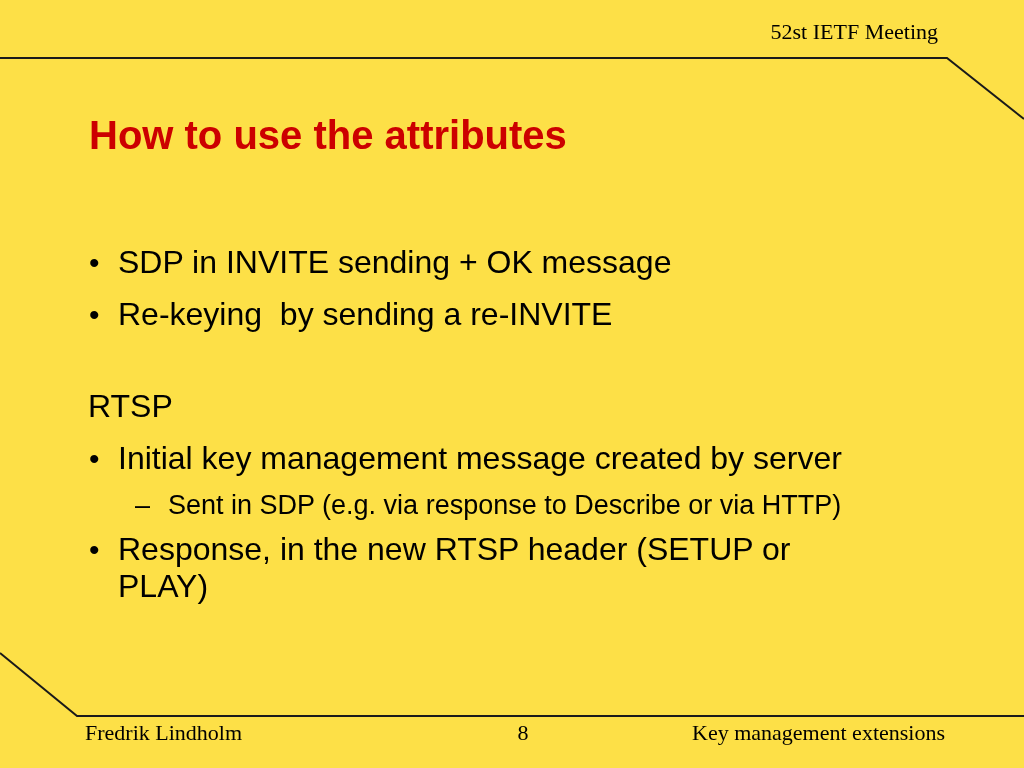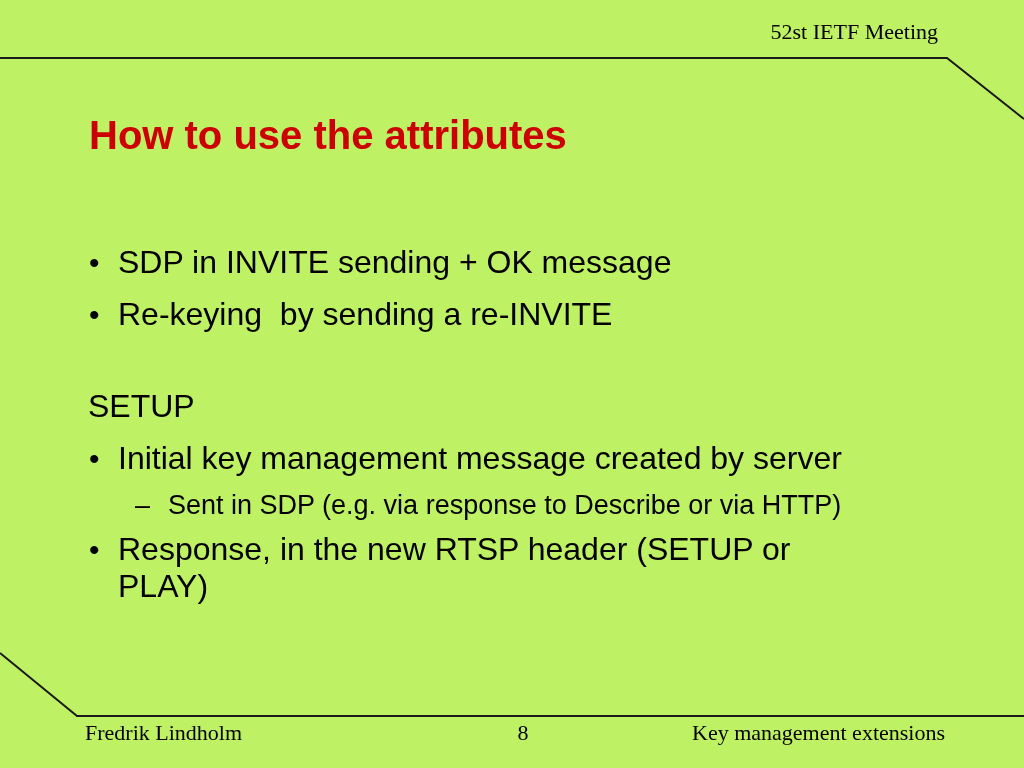--- a/index.html
+++ b/index.html
@@ -4,21 +4,21 @@
 <style>
   html, body {
     margin: 0;
     padding: 0;
     background: #ffffff;
   }
   .slide {
     position: relative;
     width: 1024px;
     height: 768px;
-    background: #bef264;
+    background: #fde047;
     overflow: hidden;
     font-family: "Liberation Sans", sans-serif;
     color: #000000;
   }
   .frame-lines {
     position: absolute;
     top: 0; left: 0;
     width: 1024px; height: 768px;
     z-index: 0;
     pointer-events: none;
@@ -123,21 +123,21 @@
       <span class="bullet">•</span>
       <span class="txt">SDP in INVITE sending + OK message</span>
     </div>
 
     <div class="line b1 m-b1b">
       <span class="bullet">•</span>
       <span class="txt">Re-keying  by sending a re-INVITE</span>
     </div>
 
     <div class="line plain m-rtsp">
-      <span class="txt">SETUP</span>
+      <span class="txt">RTSP</span>
     </div>
 
     <div class="line b1 m-b1c">
       <span class="bullet">•</span>
       <span class="txt">Initial key management message created by server</span>
     </div>
 
     <div class="line b2 m-sub">
       <span class="dash">–</span>
       <span class="txt">Sent in SDP (e.g. via response to Describe or via HTTP)</span>

